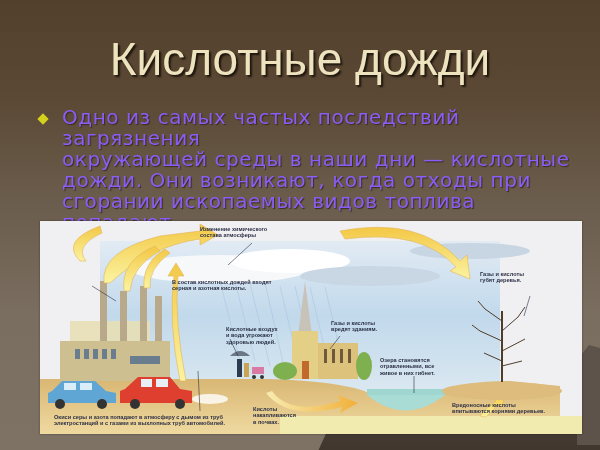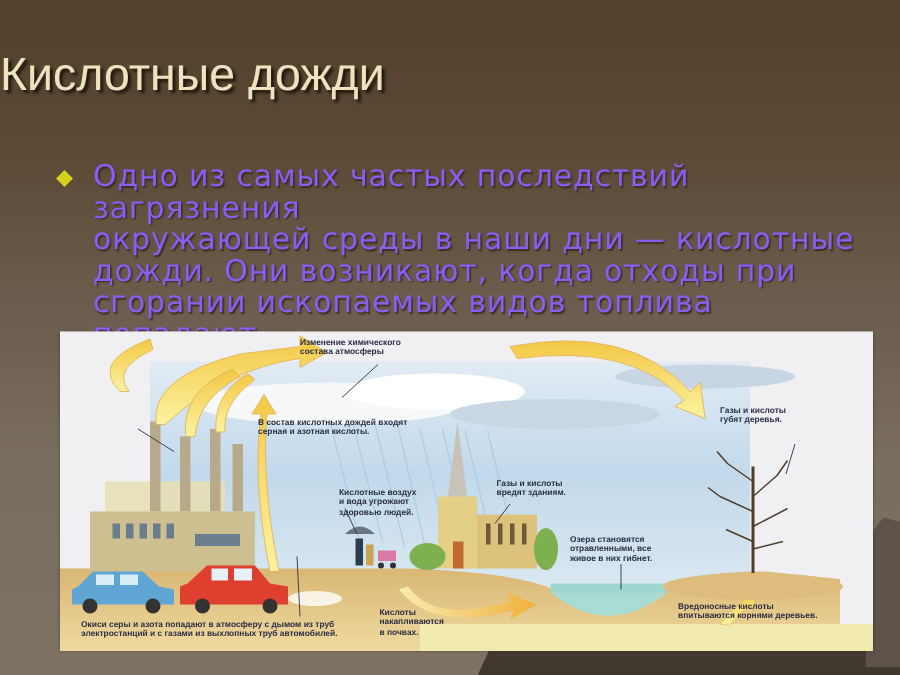--- a/index.html
+++ b/index.html
@@ -2,22 +2,22 @@
 <html><head>
   <meta charset="utf-8">
   <style>
     html, body { margin: 0; padding: 0; }
     body {
       width: 600px; height: 450px; overflow: hidden; position: relative;
       background: linear-gradient(180deg, #53402c 0%, #5b4935 22%, #6b5d4d 45%, #7a6e60 70%, #7d7264 100%);
       font-family: "DejaVu Sans", sans-serif;
     }
     .slide-title {
-      position: absolute; left: 0; top: 32px; width: 600px; 
-      font-family: "Liberation Sans", sans-serif; font-size: 31px; color: #ede3bf;
+      position: absolute; left: 0; top: 32px; width: 600px; text-align: center;
+      font-family: "Liberation Sans", sans-serif; font-size: 46px; color: #ede3bf;
       text-shadow: 2px 2px 2px #1e150c; letter-spacing: 0px;
     }
     .bullet-block { position: absolute; left: 36px; top: 107px; width: 550px; }
     .bullet-icon {
       position: absolute; left: 3px; top: 8px; width: 8px; height: 8px;
       background: #d4d21c; transform: rotate(45deg);
     }
     .bullet-text {
       margin-left: 26px; font-size: 20px; line-height: 21px; color: #8b5cf6;
       letter-spacing: 0.55px; text-shadow: 1px 1px 1px #3a2d20; white-space: pre-line;

